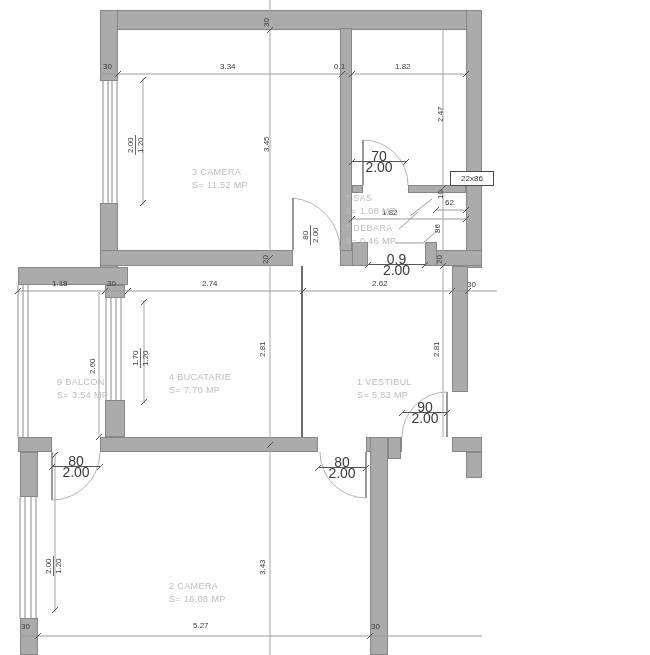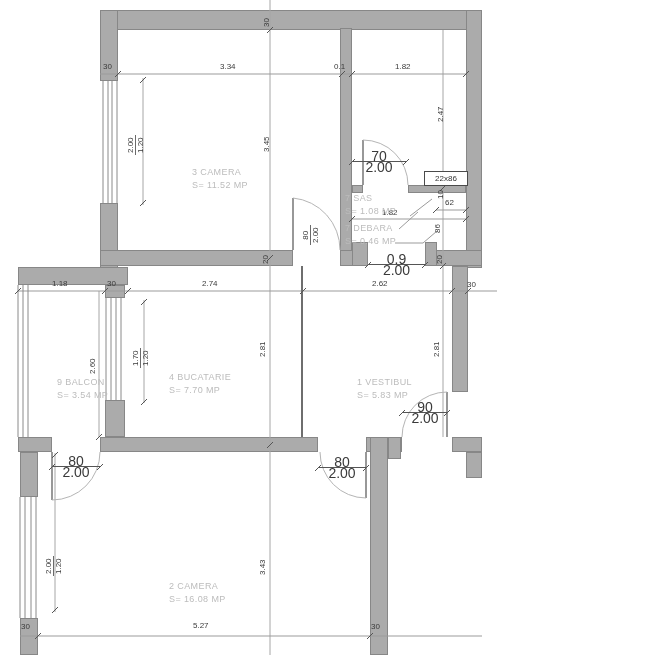--- a/index.html
+++ b/index.html
@@ -13,21 +13,21 @@
   .vpair{position:absolute;font-size:8px;color:#3a3a3a;line-height:9px;text-align:center;
          transform:rotate(-90deg);transform-origin:0 0;white-space:nowrap;}
   .vpair span{display:block;padding:0 2px;}
   .vpair span:first-child{border-bottom:1px solid #6a6a6a;}
   .frac{position:absolute;font-size:14px;color:#3a3a3a;line-height:10px;text-align:center;}
   .frac .a{display:block;border-bottom:1px solid #555;}
   .frac .b{display:block;}
   .room{position:absolute;font-size:9px;color:#bcbcbc;letter-spacing:.4px;line-height:13px;white-space:nowrap;}
   .room span{display:block;}
   .box{position:absolute;border:1px solid #4a4a4a;background:#fff;font-size:8px;color:#333;
-       text-align:center;line-height:13px;box-sizing:border-box;}
+       text-align:center;line-height:13px;box-sizing:border-box;margin-left:26px;}
 </style>
 </head>
 <body>
 
 <div class="plan">
 
   <div class="wall" style="left:100px;top:10px;width:382px;height:20px"></div>
   <div class="wall" style="left:100px;top:10px;width:18px;height:71px"></div>
   <div class="wall" style="left:100px;top:203px;width:18px;height:82px"></div>
   <div class="wall" style="left:340px;top:28px;width:12px;height:224px"></div>

